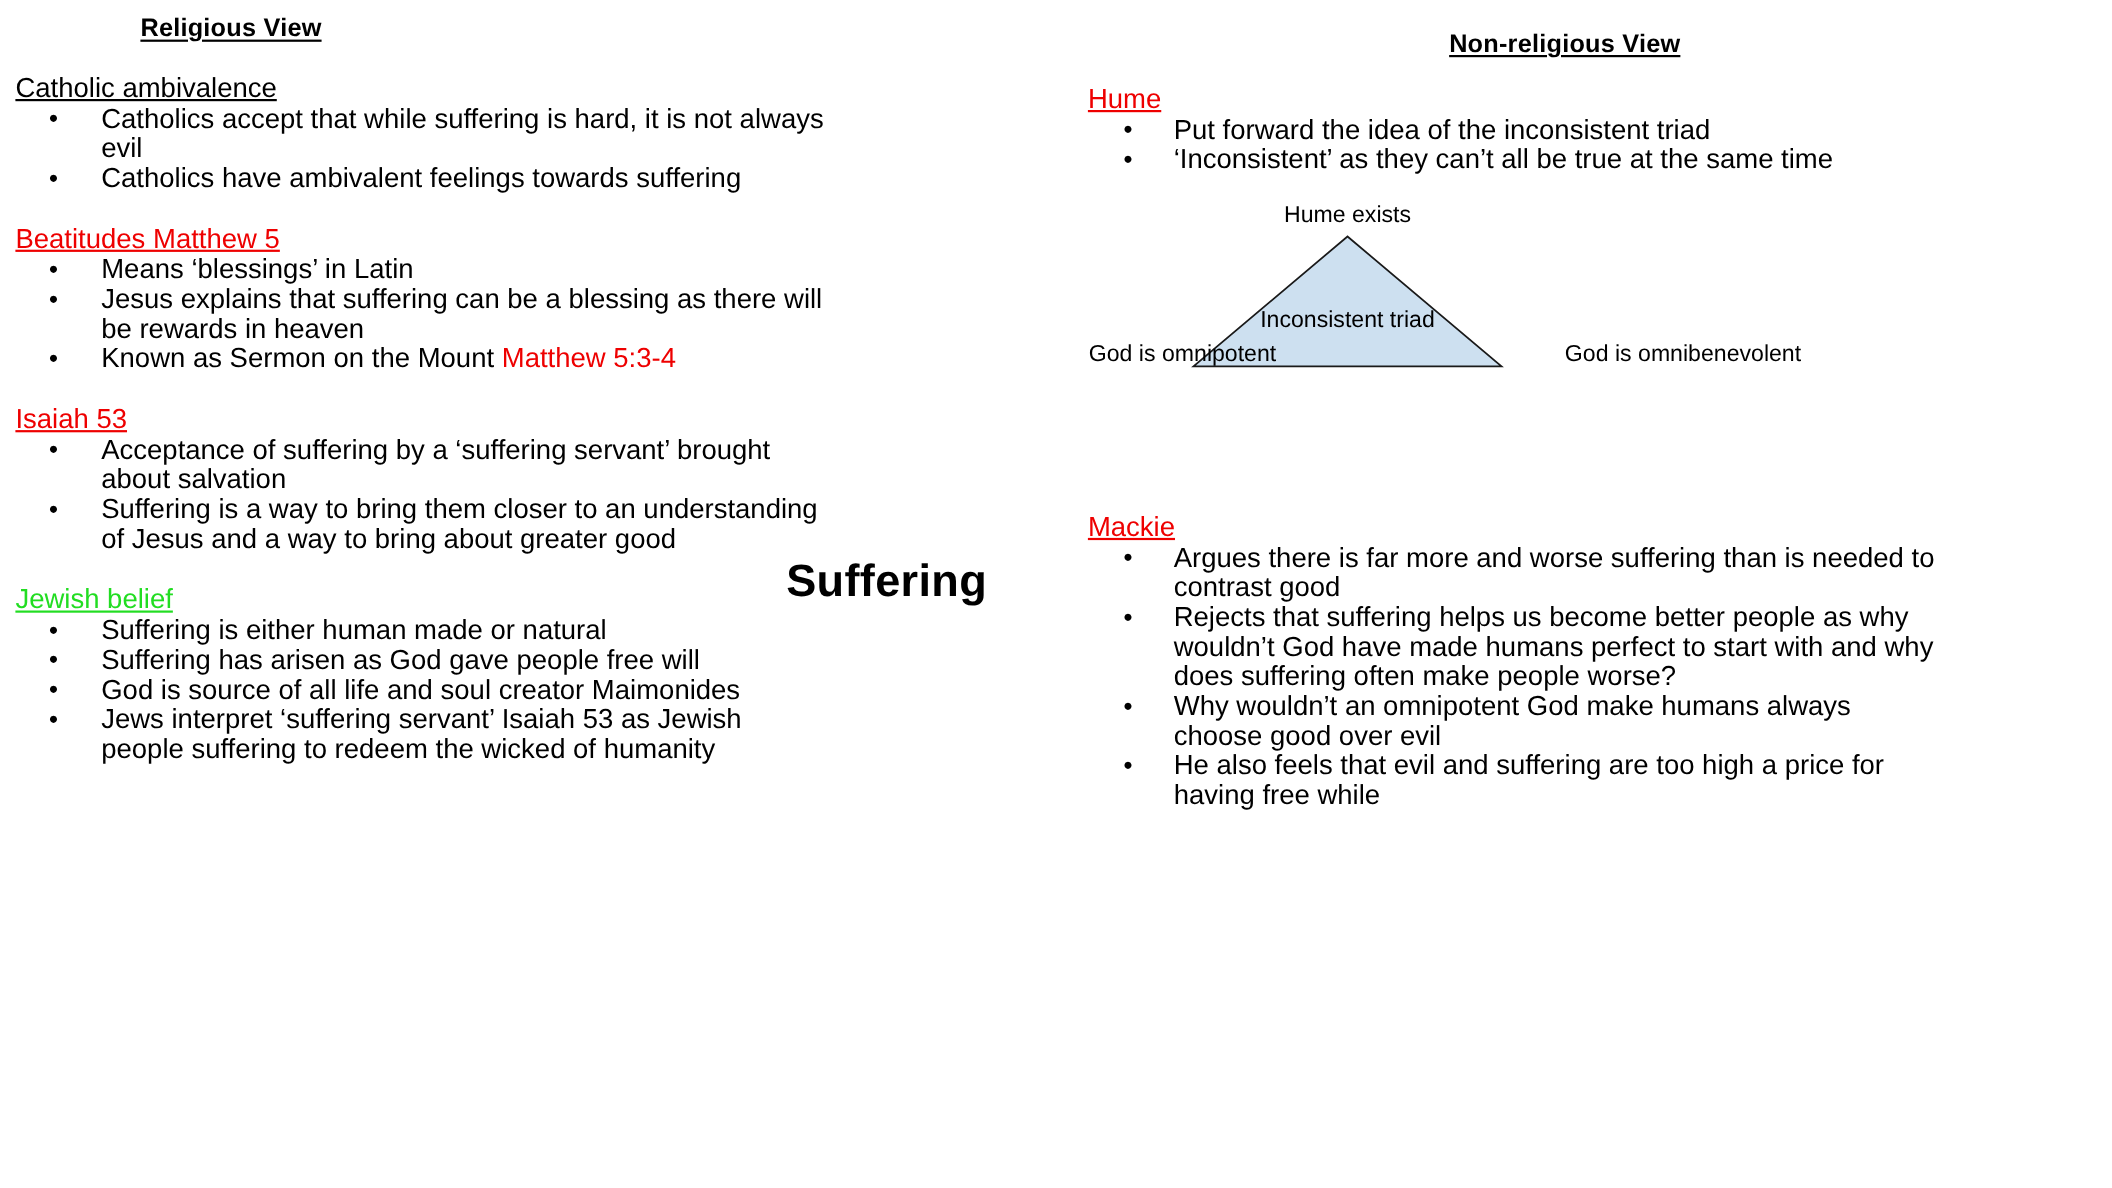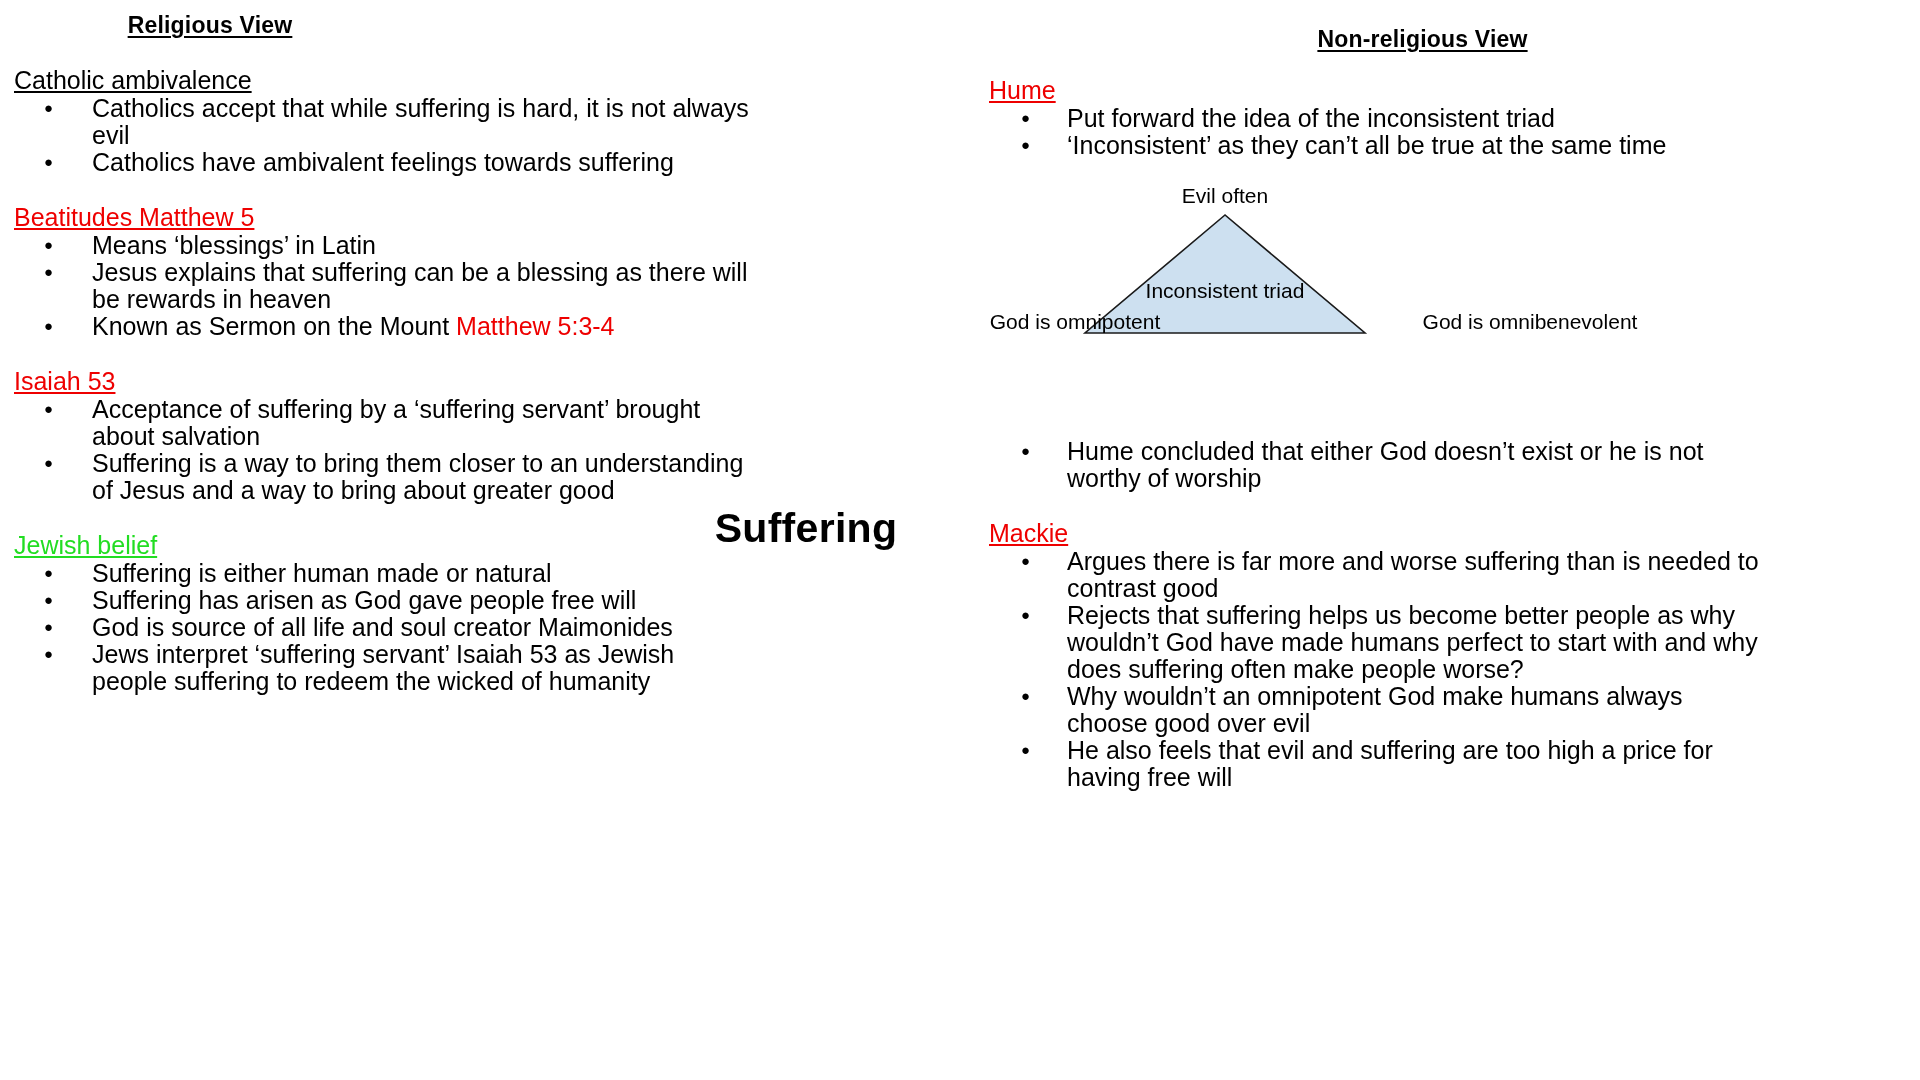--- a/index.html
+++ b/index.html
@@ -154,36 +154,31 @@
       <ul class="bullets" id="hume-bullets-before">
           <li><span>Put forward the idea of the inconsistent triad</span></li>
           <li><span>‘Inconsistent’ as they can’t all be true at the same time</span></li>
         </ul>
     </div>
 
     <div id="triad-diagram">
       <svg id="triad-svg" width="930" height="265" viewBox="0 0 930 265">
         <polygon points="250,42 110,160 390,160" fill="#cde0f0" stroke="#1a1a1a" stroke-width="1.6"></polygon>
       </svg>
-      <div class="triad-label" id="triad-apex-label">Evil often</div>
+      <div class="triad-label" id="triad-apex-label">Hume exists</div>
       <div class="triad-label" id="triad-inside-label">Inconsistent triad</div>
       <div class="triad-label" id="triad-left-label">God is omnipotent</div>
       <div class="triad-label" id="triad-right-label">God is omnibenevolent</div>
     </div>
 
-    <div class="section-block">
-      <ul class="bullets" id="hume-bullets-after">
-          <li><span>Hume concluded that either God doesn’t exist or he is not worthy of worship</span></li>
-        </ul>
-    </div>
 
     <div class="section-block" style="margin-top:26px;">
       <div class="section-heading heading-red">Mackie</div>
       <ul class="bullets" id="mackie-bullets">
           <li><span>Argues there is far more and worse suffering than is needed to contrast good</span></li>
           <li><span>Rejects that suffering helps us become better people as why wouldn’t God have made humans perfect to start with and why does suffering often make people worse?</span></li>
           <li><span>Why wouldn’t an omnipotent God make humans always choose good over evil</span></li>
-          <li><span>He also feels that evil and suffering are too high a price for having free will</span></li>
+          <li><span>He also feels that evil and suffering are too high a price for having free while</span></li>
         </ul>
     </div>
 
   </div>
 </div>
 
 </body></html>

